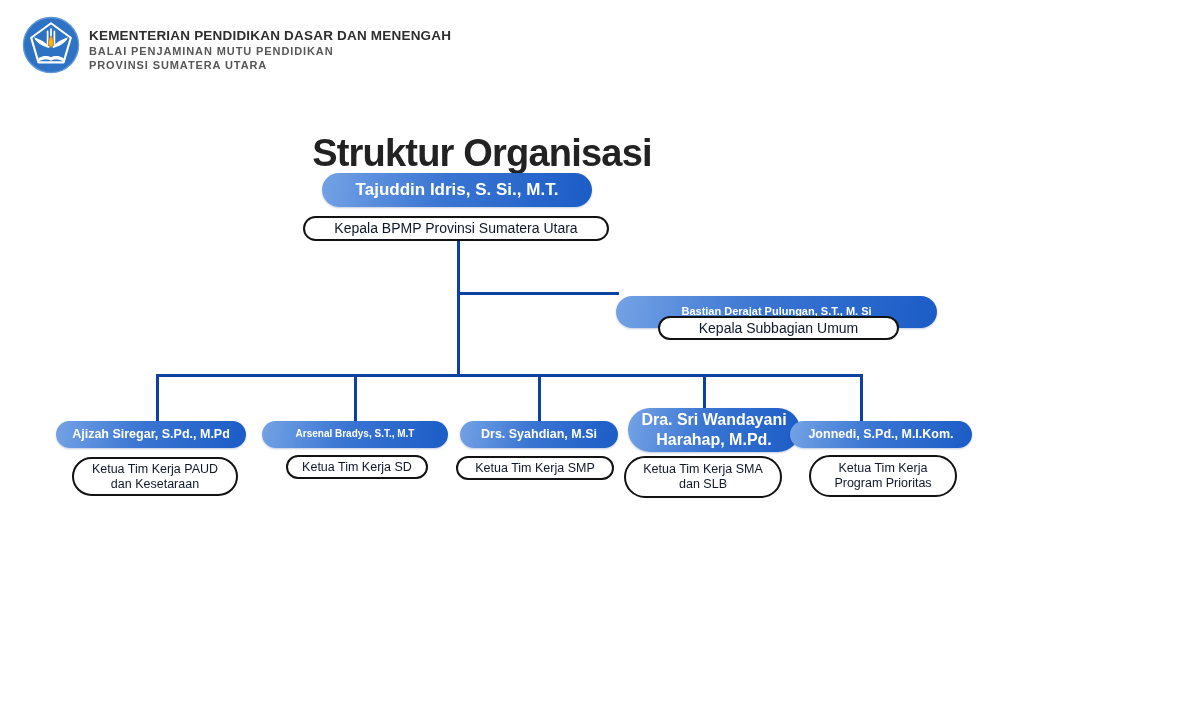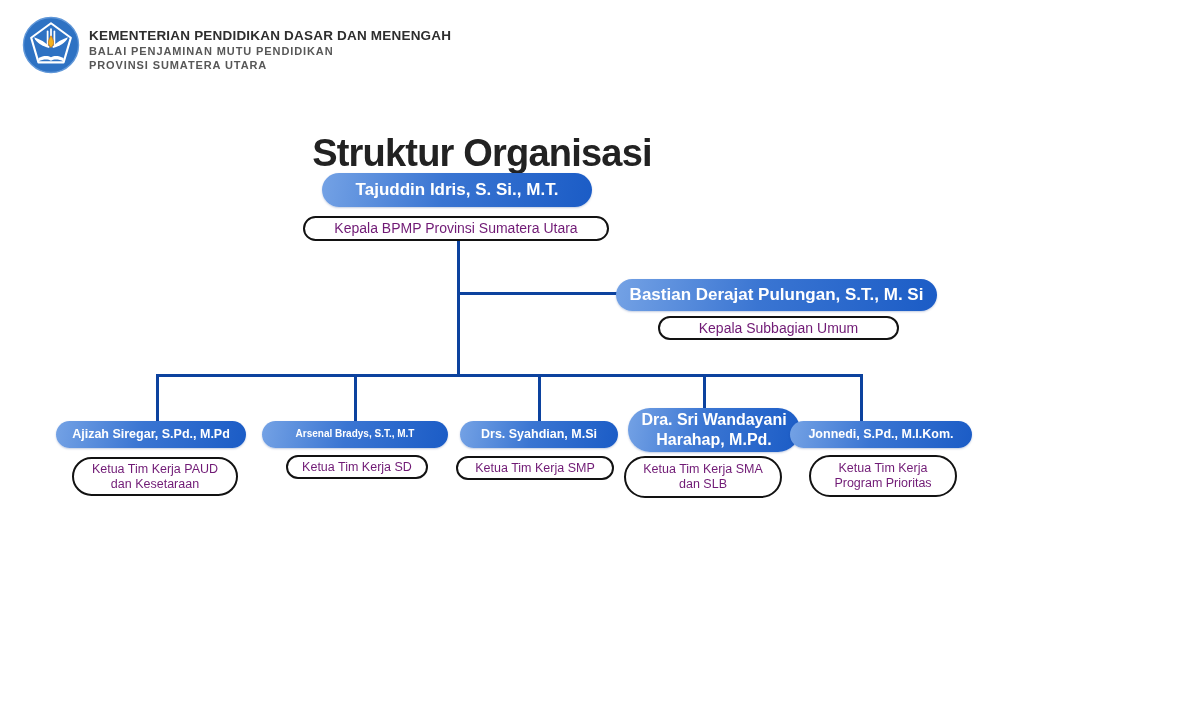--- a/index.html
+++ b/index.html
@@ -19,21 +19,21 @@
 
   
   .line{position:absolute;background:#0c429e;}
 
   
   .name-pill{position:absolute;display:flex;align-items:center;justify-content:center;
              color:#fff;font-weight:bold;text-align:center;border-radius:999px;
              background:linear-gradient(100deg,#74a2e5 0%,#3a75d2 45%,#1b5cc6 100%);
              box-shadow:0 1px 2px rgba(20,60,140,.25);line-height:1.25;}
   .role-pill{position:absolute;display:flex;align-items:center;justify-content:center;
-             background:#fff;border:2px solid #121212;border-radius:999px;color:#701a75;
+             background:#fff;border:2px solid #121212;border-radius:999px;color:#0f172a;
              text-align:center;line-height:1.18;box-sizing:border-box;}
 </style>
 </head>
 <body>
 
 <div class="canvas">
 
   <div class="header">
     <svg class="logo" viewBox="0 0 60 60">
       <circle cx="30" cy="30" r="28.5" fill="#2e72c3"></circle>
@@ -61,21 +61,21 @@
   <div class="line" style="left:156px;top:374px;width:707px;height:3px;"></div>
   <div class="line" style="left:156px;top:374px;width:3px;height:47px;"></div>
   <div class="line" style="left:354px;top:374px;width:3px;height:47px;"></div>
   <div class="line" style="left:538px;top:374px;width:3px;height:47px;"></div>
   <div class="line" style="left:703px;top:374px;width:3px;height:35px;"></div>
   <div class="line" style="left:860px;top:374px;width:3px;height:47px;"></div>
 
   <div class="name-pill" style="left:322px;top:173px;width:270px;height:34px;font-size:17px;">Tajuddin Idris, S. Si., M.T.</div>
   <div class="role-pill" style="left:303px;top:216px;width:306px;height:25px;font-size:14px;">Kepala BPMP Provinsi Sumatera Utara</div>
 
-  <div class="name-pill" style="left:616px;top:279px;width:321px;height:32px;font-size:17px;">Bastian Derajat Pulungan, S.T., M. Si</div>
+  <div class="name-pill" style="left:616px;top:296px;width:321px;height:32px;font-size:11px;">Bastian Derajat Pulungan, S.T., M. Si</div>
   <div class="role-pill" style="left:658px;top:316px;width:241px;height:24px;font-size:14px;">Kepala Subbagian Umum</div>
 
   <div class="name-pill" style="left:56px;top:421px;width:190px;height:27px;font-size:12.5px;">Ajizah Siregar, S.Pd., M.Pd</div>
   <div class="role-pill" style="left:72px;top:457px;width:166px;height:39px;font-size:12.5px;padding:0 8px;">Ketua Tim Kerja PAUD dan Kesetaraan</div>
 
   <div class="name-pill" style="left:262px;top:421px;width:186px;height:27px;font-size:10px;">Arsenal Bradys, S.T., M.T</div>
   <div class="role-pill" style="left:286px;top:455px;width:142px;height:24px;font-size:12.5px;">Ketua Tim Kerja SD</div>
 
   <div class="name-pill" style="left:460px;top:421px;width:158px;height:27px;font-size:12.5px;">Drs. Syahdian, M.Si</div>
   <div class="role-pill" style="left:456px;top:456px;width:158px;height:24px;font-size:12.5px;">Ketua Tim Kerja SMP</div>

